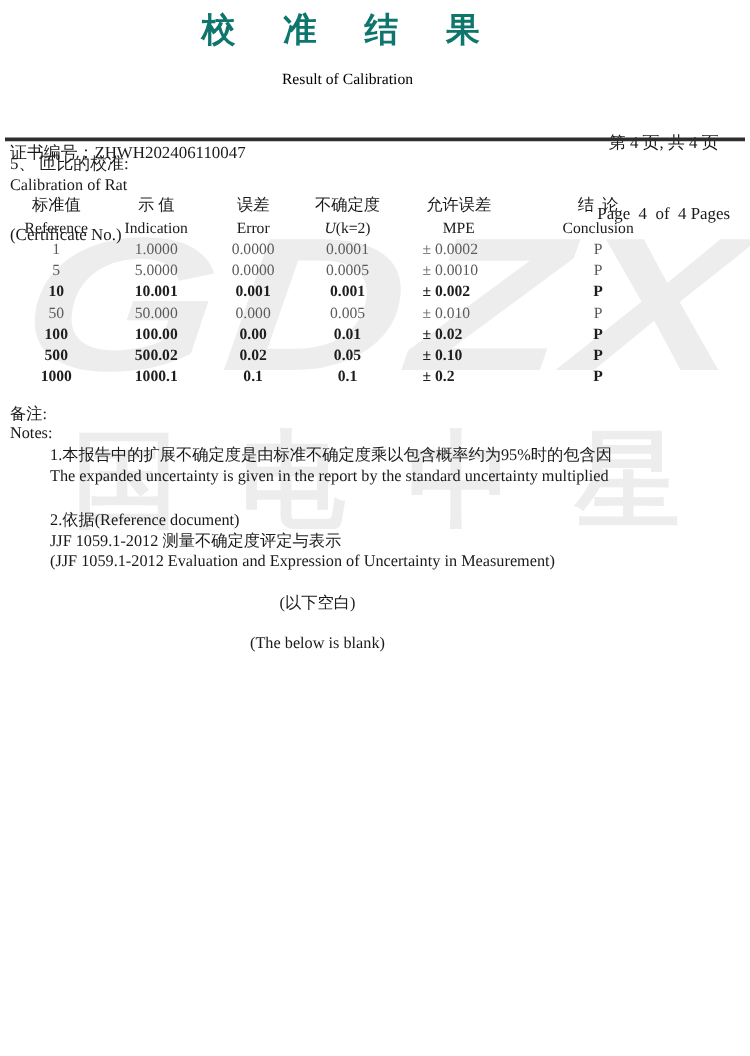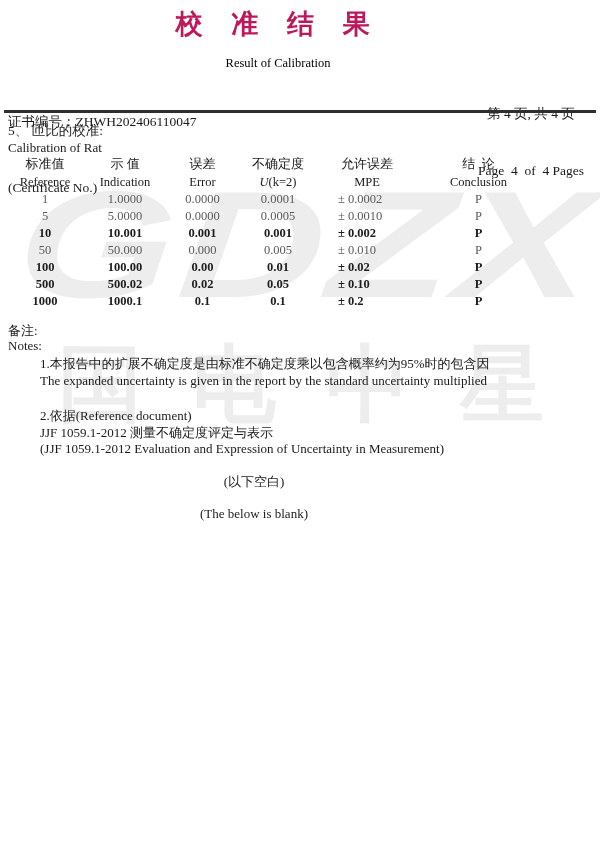--- a/index.html
+++ b/index.html
@@ -21,21 +21,21 @@
     transform:scaleX(1.32) skewX(-4deg);
     transform-origin:left top;
   }
   .wm-cn{
     top:342px;left:58px;
     font-size:84px;line-height:1;
     letter-spacing:50px;
   }
   
   .title-block{position:absolute;left:0;right:44px;top:6px;text-align:center;z-index:1;}
-  .title-zh{font-family:Liberation Serif, serif;font-size:27px;font-weight:700;letter-spacing:11px;color:#be185d;white-space:pre;}
+  .title-zh{font-family:Liberation Mono, monospace;font-size:27px;font-weight:700;letter-spacing:11px;color:#0f766e;white-space:pre;}
   .title-en{font-size:12.5px;margin-top:14px;color:#000000;}
   .cert-block{position:absolute;left:8px;top:67px;font-size:13.5px;line-height:22px;z-index:1;white-space:pre;}
   .page-block{position:absolute;right:16px;top:66px;text-align:center;font-size:13.5px;line-height:19px;z-index:1;white-space:pre;}
   .rule{position:absolute;left:4px;right:4px;top:110px;height:3px;background:#2e2e2e;z-index:1;}
   
   .section-zh{position:absolute;left:8px;top:122px;font-size:13.5px;z-index:1;white-space:pre;}
   .section-en{position:absolute;left:8px;top:140px;font-size:13px;z-index:1;}
   
   .rtable{position:absolute;left:6px;top:155px;width:534px;z-index:1;}
   .trow{display:grid;grid-template-columns:78px 82px 73px 78px 100px 123px;height:18px;align-items:center;}

